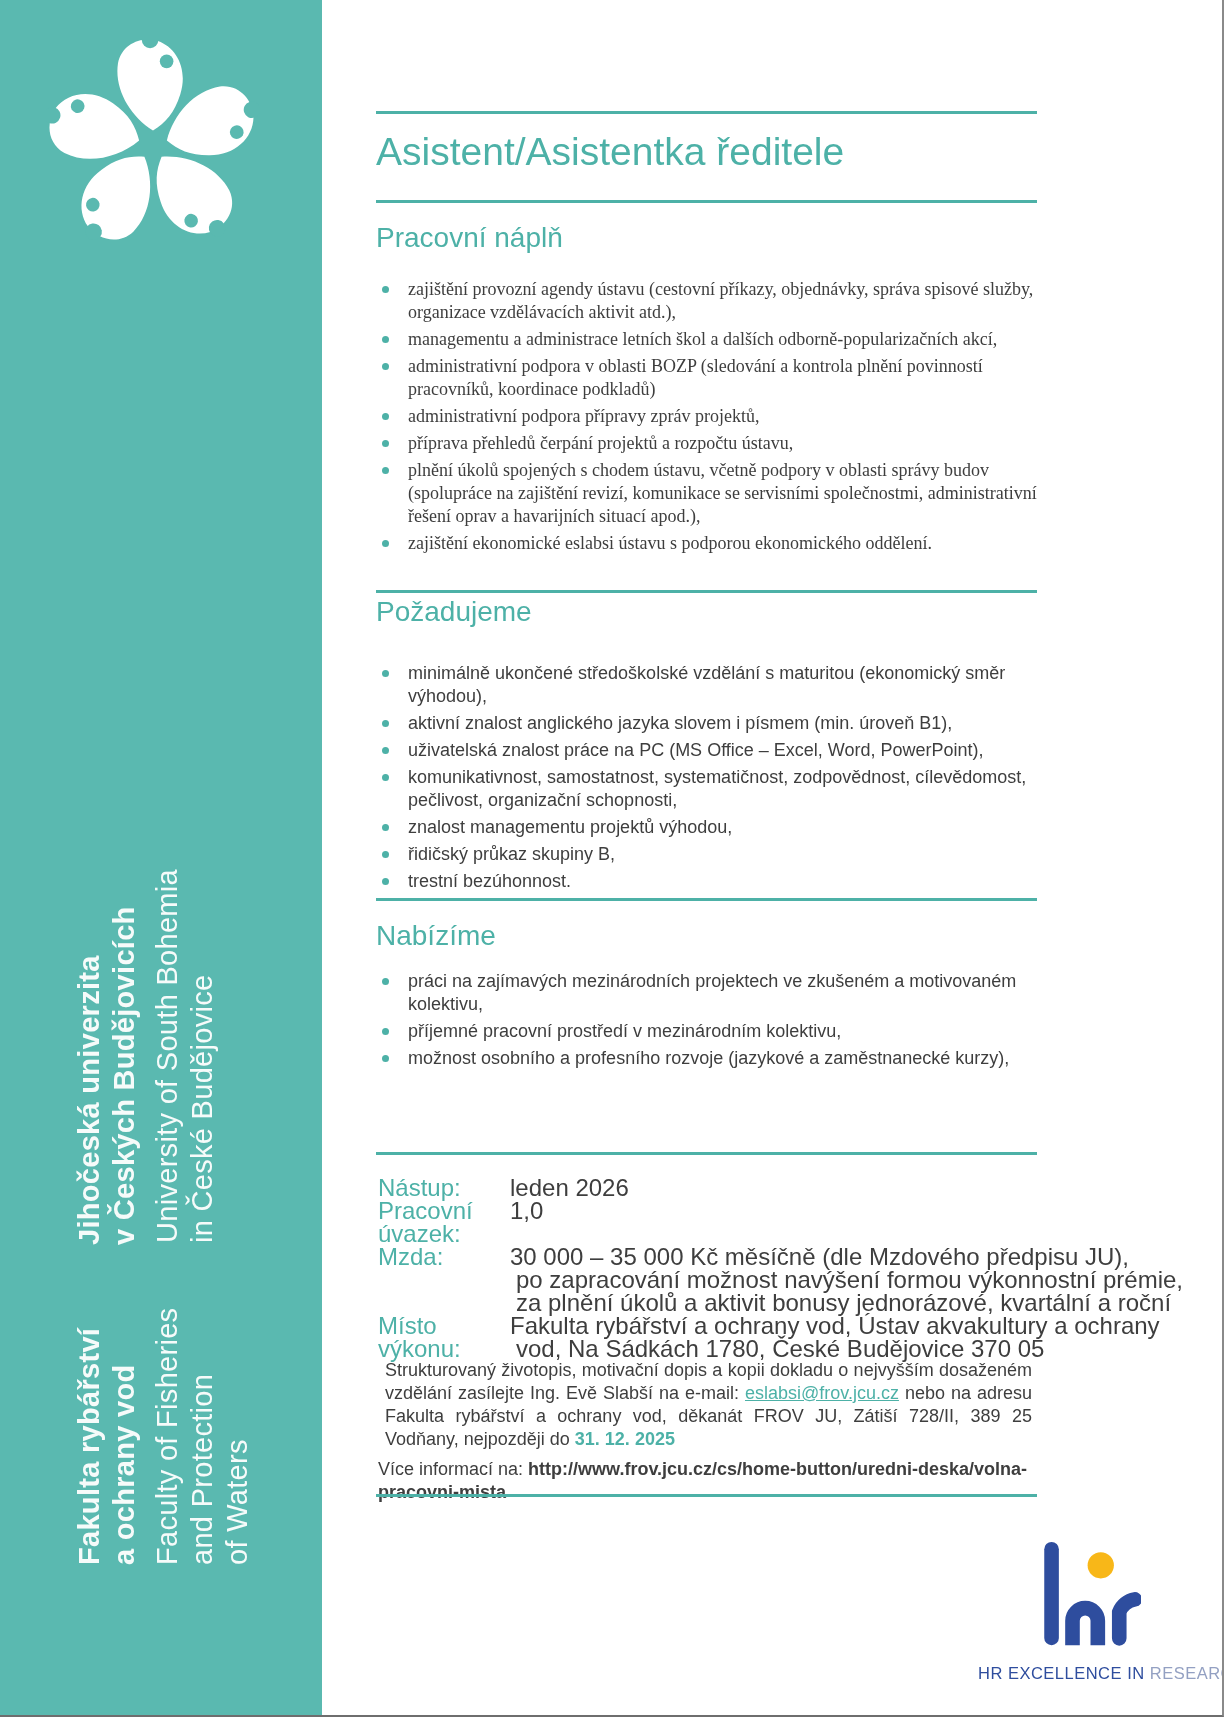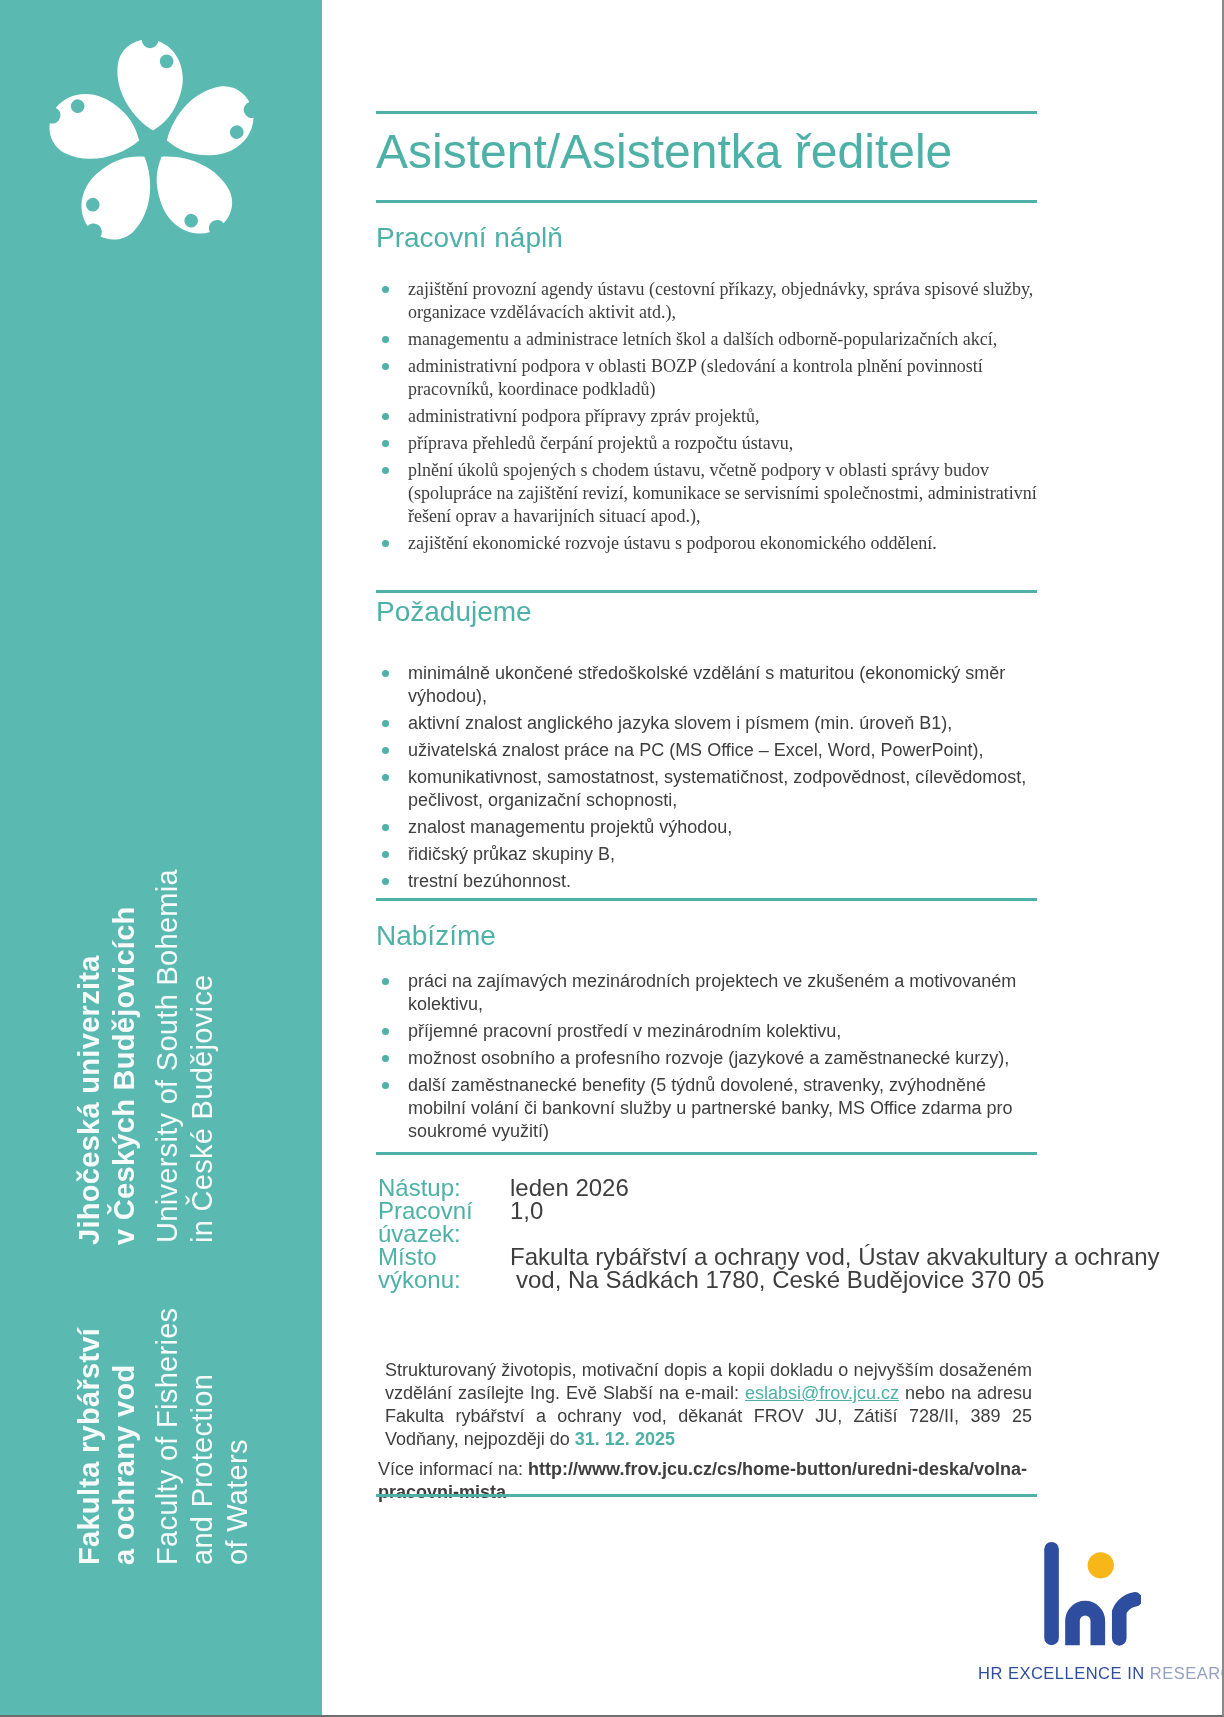--- a/index.html
+++ b/index.html
@@ -12,21 +12,21 @@
   .sidebar{position:absolute;left:0;top:0;width:322px;height:1717px;background:#5ab9b0;}
   .flower{position:absolute;left:46px;top:38px;}
   .vblock{
     position:absolute;transform:rotate(-90deg);transform-origin:0 0;
     white-space:nowrap;color:#f6fbfa;font-size:29px;line-height:35px;letter-spacing:0.3px;
   }
   .vblock.bold{font-weight:bold;}
   
   .content{position:absolute;left:376px;top:0;width:661px;height:1717px;}
   .rule{position:absolute;left:0;width:661px;height:3px;background:#4db1a7;}
-  .title{position:absolute;left:0;top:126px;font-size:48px;line-height:52px;color:#4db1a7;font-weight:400;white-space:nowrap;}
+  .title{position:absolute;left:0;top:126px;font-size:39px;line-height:52px;color:#4db1a7;font-weight:400;white-space:nowrap;}
   .heading{position:absolute;left:0;font-size:28px;line-height:40px;color:#4db1a7;font-weight:400;white-space:nowrap;}
   .blist{position:absolute;left:0;width:661px;font-size:18px;line-height:23px;}
   .bitem{position:relative;padding-left:32px;margin-bottom:4px;}
   .dot{position:absolute;left:6px;top:8px;width:7px;height:7px;border-radius:50%;background:#4db1a7;}
   
   .details{position:absolute;left:2px;top:1176px;width:680px;font-size:24px;line-height:23px;}
   .drow{display:flex;}
   .dlabel{width:132px;flex:0 0 132px;color:#4db1a7;}
   .dvalues{flex:1;}
   .dvalues div{white-space:nowrap;}
@@ -90,58 +90,65 @@
   <div class="rule" style="top:200px;"></div>
 
   <div class="heading" style="top:218px;">Pracovní náplň</div>
   <div class="blist" style="top:278px;font-family:Liberation Serif, serif;">
     <div class="bitem"><span class="dot"></span><span>zajištění provozní agendy ústavu (cestovní příkazy, objednávky, správa spisové služby, organizace vzdělávacích aktivit atd.),</span></div>
     <div class="bitem"><span class="dot"></span><span>managementu a administrace letních škol a dalších odborně-popularizačních akcí,</span></div>
     <div class="bitem"><span class="dot"></span><span>administrativní podpora v oblasti BOZP (sledování a kontrola plnění povinností pracovníků, koordinace podkladů)</span></div>
     <div class="bitem"><span class="dot"></span><span>administrativní podpora přípravy zpráv projektů,</span></div>
     <div class="bitem"><span class="dot"></span><span>příprava přehledů čerpání projektů a rozpočtu ústavu,</span></div>
     <div class="bitem"><span class="dot"></span><span>plnění úkolů spojených s chodem ústavu, včetně podpory v oblasti správy budov (spolupráce na zajištění revizí, komunikace se servisními společnostmi, administrativní řešení oprav a havarijních situací apod.),</span></div>
-    <div class="bitem"><span class="dot"></span><span>zajištění ekonomické rozvoje ústavu s podporou ekonomického oddělení.</span></div>
+    <div class="bitem"><span class="dot"></span><span>zajištění ekonomické eslabsi ústavu s podporou ekonomického oddělení.</span></div>
   </div>
 
   <div class="rule" style="top:590px;"></div>
   <div class="heading" style="top:592px;">Požadujeme</div>
   <div class="blist" style="top:662px;">
     <div class="bitem"><span class="dot"></span><span>minimálně ukončené středoškolské vzdělání s maturitou (ekonomický směr výhodou),</span></div>
     <div class="bitem"><span class="dot"></span><span>aktivní znalost anglického jazyka slovem i písmem (min. úroveň B1),</span></div>
     <div class="bitem"><span class="dot"></span><span>uživatelská znalost práce na PC (MS Office – Excel, Word, PowerPoint),</span></div>
     <div class="bitem"><span class="dot"></span><span>komunikativnost, samostatnost, systematičnost, zodpovědnost, cílevědomost, pečlivost, organizační schopnosti,</span></div>
     <div class="bitem"><span class="dot"></span><span>znalost managementu projektů výhodou,</span></div>
     <div class="bitem"><span class="dot"></span><span>řidičský průkaz skupiny B,</span></div>
     <div class="bitem"><span class="dot"></span><span>trestní bezúhonnost.</span></div>
   </div>
 
   <div class="rule" style="top:898px;"></div>
   <div class="heading" style="top:916px;">Nabízíme</div>
   <div class="blist" style="top:970px;">
     <div class="bitem"><span class="dot"></span><span>práci na zajímavých mezinárodních projektech ve zkušeném a motivovaném kolektivu,</span></div>
     <div class="bitem"><span class="dot"></span><span>příjemné pracovní prostředí v mezinárodním kolektivu,</span></div>
     <div class="bitem"><span class="dot"></span><span>možnost osobního a profesního rozvoje (jazykové a zaměstnanecké kurzy),</span></div>
-    <div class="bitem"><span class="dot"></span><span>další zaměstnanecké benefity (5 týdnů dovolené, stravenky, zvýhodněné mobilní volání či bankovní služby u partnerské banky, MS Office zdarma pro soukromé využití)</span></div>
   </div>
 
   <div class="rule" style="top:1152px;"></div>
 
   <div class="details">
     <div class="drow">
       <span class="dlabel">Nástup:</span>
       <div class="dvalues">
           <div>leden 2026</div>
         </div>
     </div>
     <div class="drow">
       <span class="dlabel">Pracovní úvazek:</span>
       <div class="dvalues">
           <div>1,0</div>
         </div>
+    </div>
+    <div class="drow">
+      <span class="dlabel">Mzda:</span>
+      <div class="dvalues">
+        <div>30 000 – 35 000 Kč měsíčně (dle Mzdového předpisu JU),</div>
+        <div class="cont">po zapracování možnost navýšení formou výkonnostní prémie,</div>
+        <div class="cont">za plnění úkolů a aktivit bonusy jednorázové, kvartální a roční</div>
+      </div>
     </div>
     <div class="drow">
       <span class="dlabel">Místo výkonu:</span>
       <div class="dvalues">
         <div>Fakulta rybářství a ochrany vod, Ústav akvakultury a ochrany</div>
         <div class="cont">vod, Na Sádkách 1780, České Budějovice 370 05</div>
       </div>
     </div>
   </div>
 

